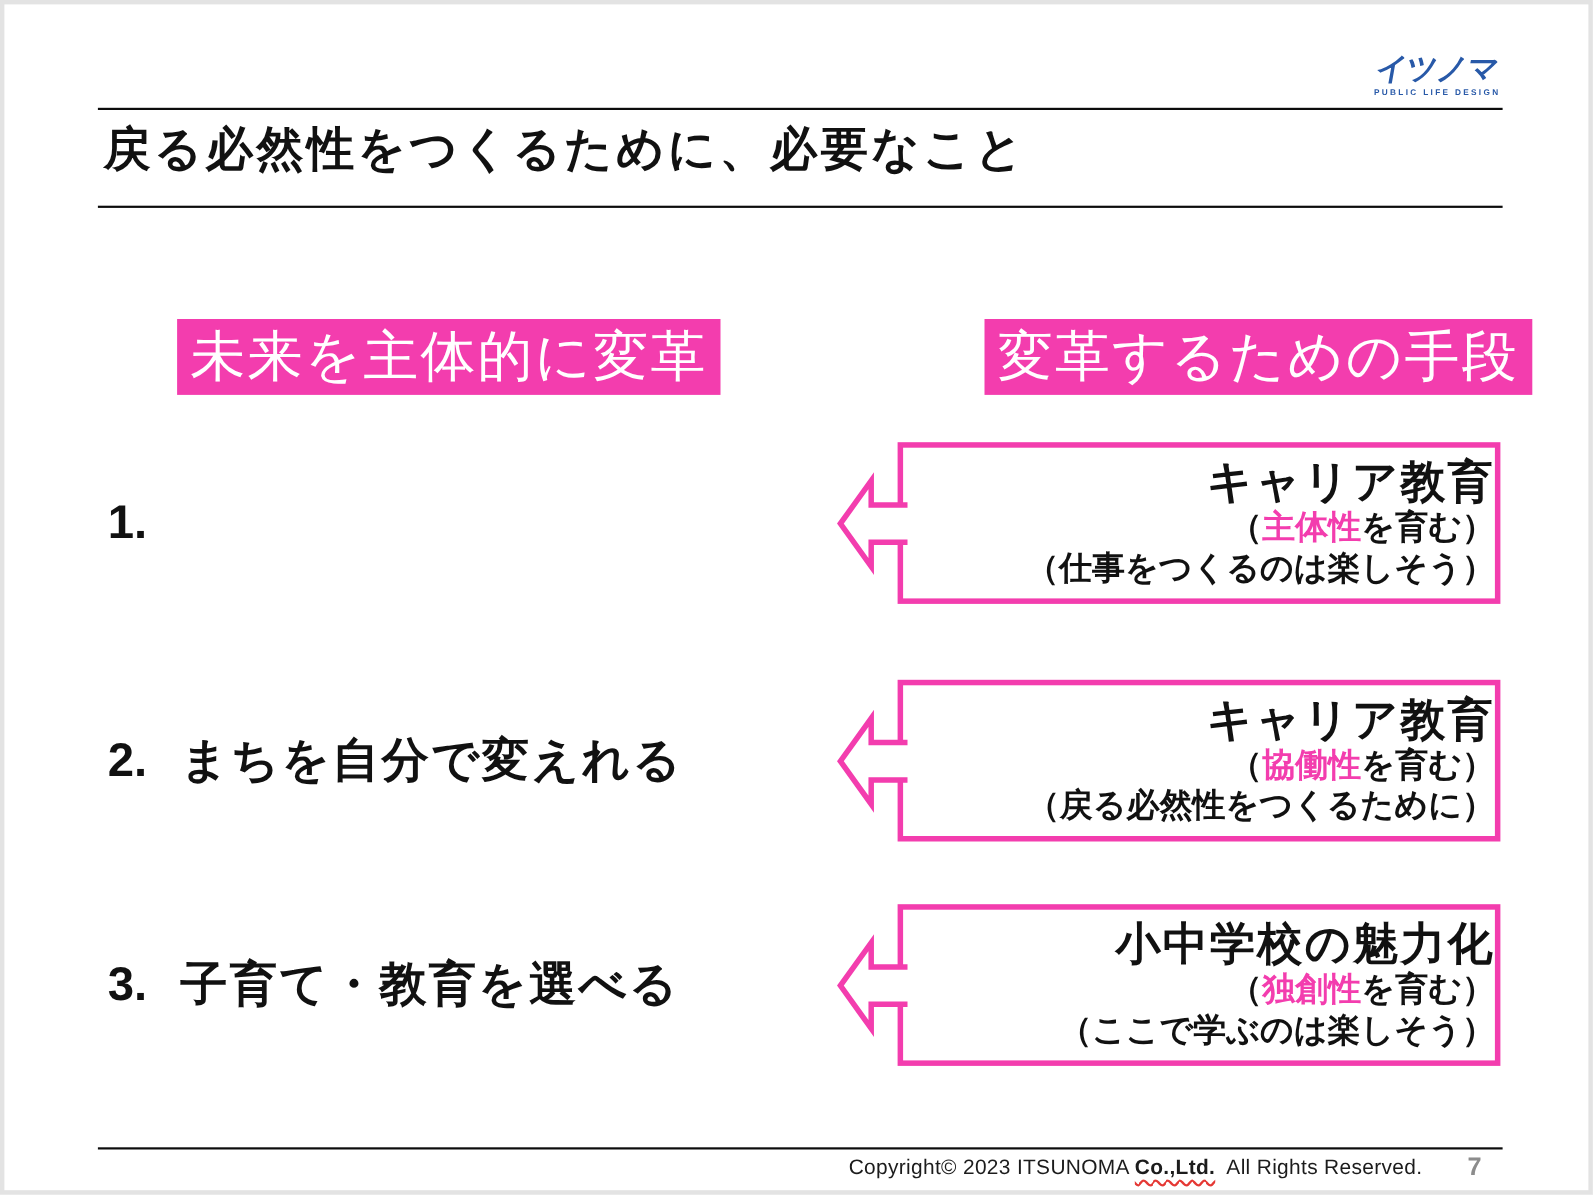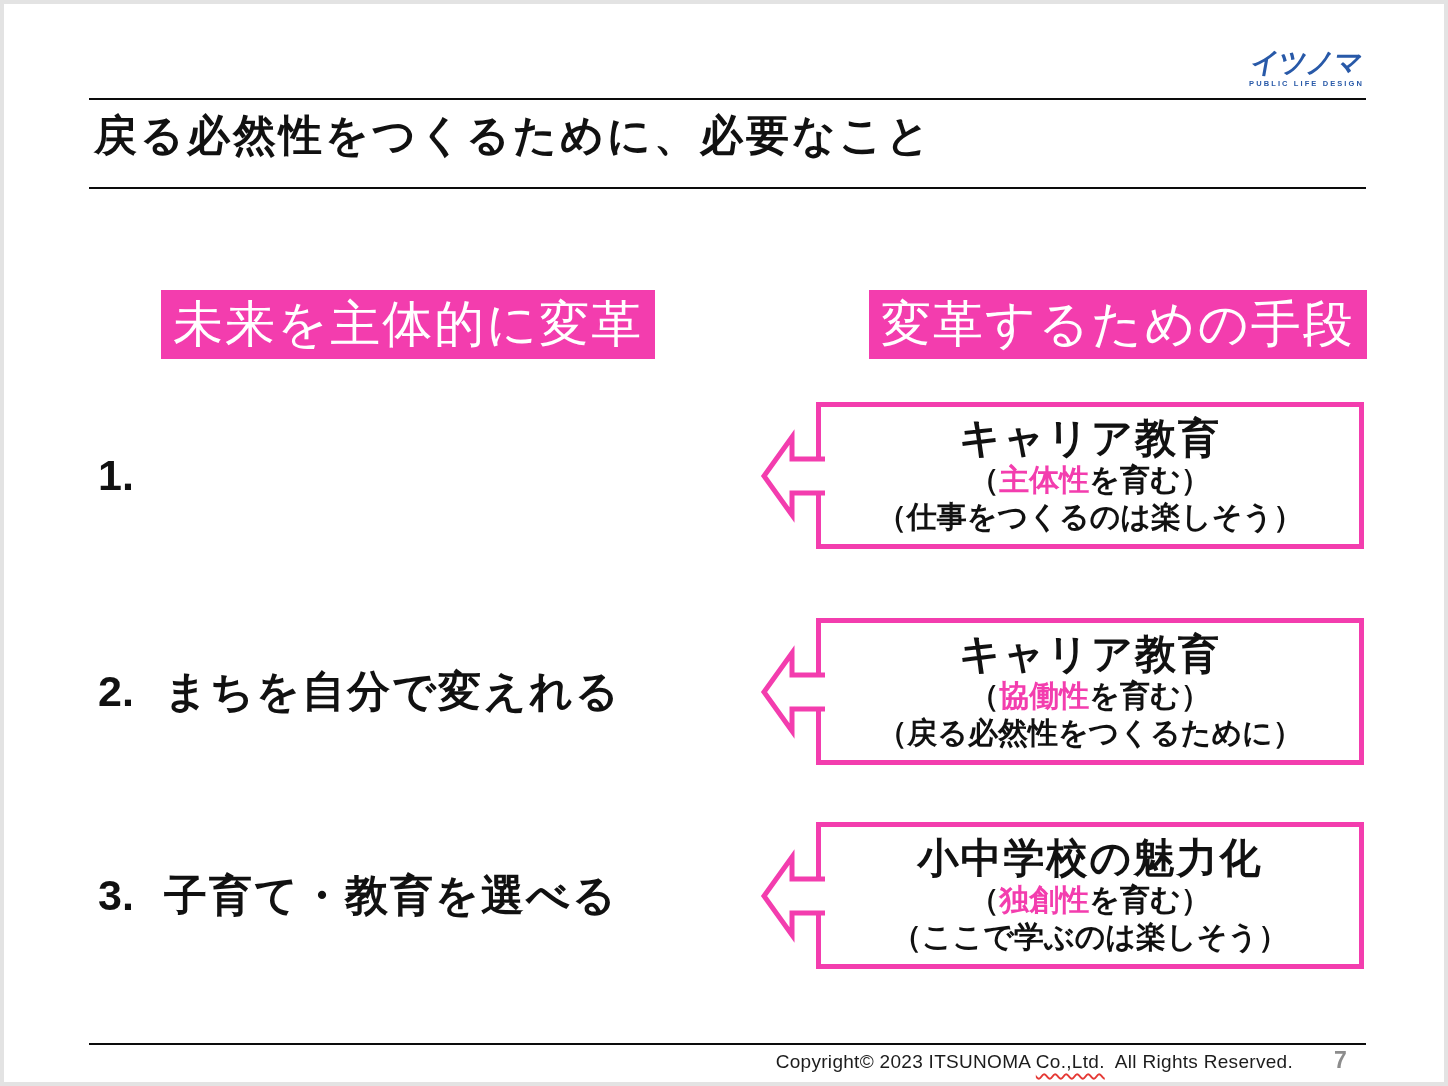--- a/index.html
+++ b/index.html
@@ -36,52 +36,52 @@
     position:absolute;left:90px;top:103px;
     font-size:43px;font-weight:700;color:var(--text-black);letter-spacing:3px;white-space:nowrap;
   }
   
   .col-header{
     position:absolute;top:272px;background:var(--accent-pink);color:#ffffff;
     font-size:50px;font-weight:400;letter-spacing:2px;line-height:1.18;
     padding:5px 12px;white-space:nowrap;margin-top:14px;
   }
   .col-header.left{left:157px;}
-  .col-header.right{left:865px;}
+  .col-header.right{left:891px;}
   
   .list-item{
     position:absolute;left:94px;display:flex;align-items:flex-start;
     font-size:43px;font-weight:800;color:var(--text-black);letter-spacing:2px;
     line-height:60px;white-space:nowrap;
   }
   .list-item .item-number{margin-right:30px;letter-spacing:0;}
   .li-1{top:441px;} .li-2{top:657px;} .li-3{top:861px;}
   
   .method-box{
     position:absolute;left:812px;width:548px;height:147px;
     border:5px solid var(--accent-pink);background:#ffffff;
-    display:flex;flex-direction:column;align-items:center;justify-content:center;
+    display:flex;flex-direction:column;align-items:flex-end;justify-content:center;
     text-align:center;color:var(--text-black);
   }
   .mb-1{top:398px;} .mb-2{top:614px;} .mb-3{top:818px;}
   .box-title{font-size:41px;font-weight:800;line-height:1.15;letter-spacing:2px;white-space:nowrap;}
   .box-sub,.box-note{font-size:30px;font-weight:800;line-height:1.22;white-space:nowrap;}
   .box-sub .keyword{color:var(--accent-pink);}
   .arrow{
     position:absolute;left:-60px;top:50%;transform:translateY(-50%);
     width:64px;height:96px;overflow:visible;
   }
   
   .copyright{
     position:absolute;top:1047px;right:151px;font-size:19px;color:#1c1c1c;
     white-space:pre;letter-spacing:0.3px;
   }
   .squiggle{
     text-decoration:underline wavy var(--squiggle-red);
-    text-decoration-thickness:1.5px;text-underline-offset:5px;
+    text-decoration-thickness:1.5px;text-underline-offset:5px;font-weight:bold;
   }
   .page-number{
     position:absolute;top:1043px;left:1330px;font-size:23px;font-weight:700;
     color:var(--page-number-gray);
   }
 </style>
 </head>
 <body>
 
 <div class="slide">

